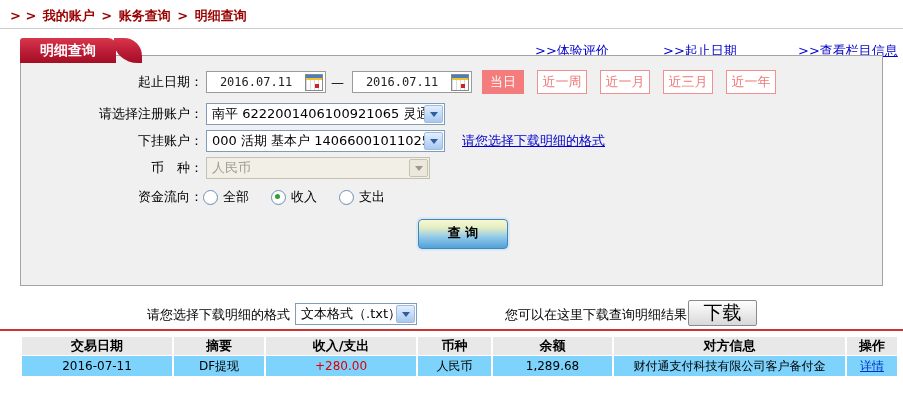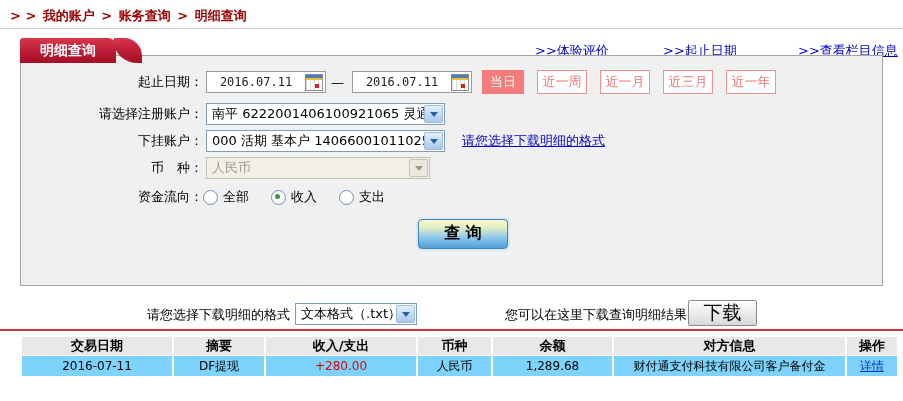--- a/index.html
+++ b/index.html
@@ -61,21 +61,21 @@
 
   
   .fundopt{display:flex;align-items:center;margin-right:22px;cursor:pointer;}
   .radio{width:13px;height:13px;border-radius:50%;border:1px solid #6f93b8;flex:none;
          background:radial-gradient(circle at 40% 35%,#ffffff 55%,#e4e4e4);margin-right:5px;position:relative;}
   .radio.checked::after{content:"";position:absolute;left:3px;top:3px;width:5px;height:5px;border-radius:50%;background:#2fa12f;}
 
   
   .querybtn{position:absolute;left:397px;top:163px;width:88px;height:28px;border:1px solid #4285b8;border-radius:4px;
         background:linear-gradient(180deg,#faf8d0 0%,#e3edc4 28%,#8ec8ea 62%,#51a1d8 100%);
-        font-size:16px;font-weight:bold;text-align:center;line-height:26px;cursor:pointer;
+        font-size:13px;font-weight:bold;text-align:center;line-height:26px;cursor:pointer;
         box-shadow:0 0 0 2px #d9e9f5;}
 
   
   .dl-label{position:absolute;top:306px;left:0;width:290px;text-align:right;}
   .dl-select{position:absolute;top:303px;left:292px;}
   .dl-hint{position:absolute;top:306px;left:505px;}
   .dl-btn{position:absolute;top:300px;left:688px;width:67px;height:24px;border:1px solid #8a8a8a;border-radius:2px;
         background:linear-gradient(180deg,#fefefe,#d9d9d9);text-align:center;line-height:22px;font-size:19px;cursor:pointer;}
 
   .redline{position:absolute;top:329px;left:0;width:903px;height:2px;background:#cc3333;}

